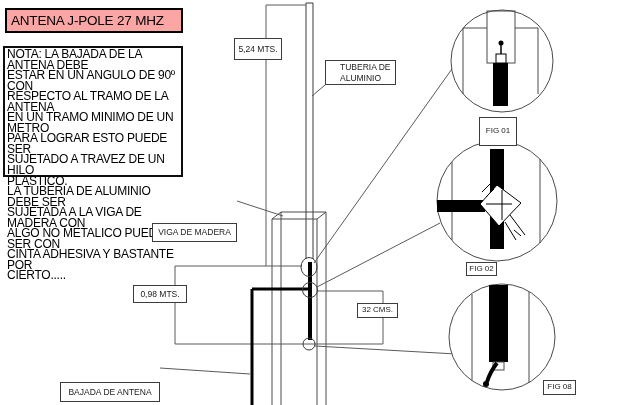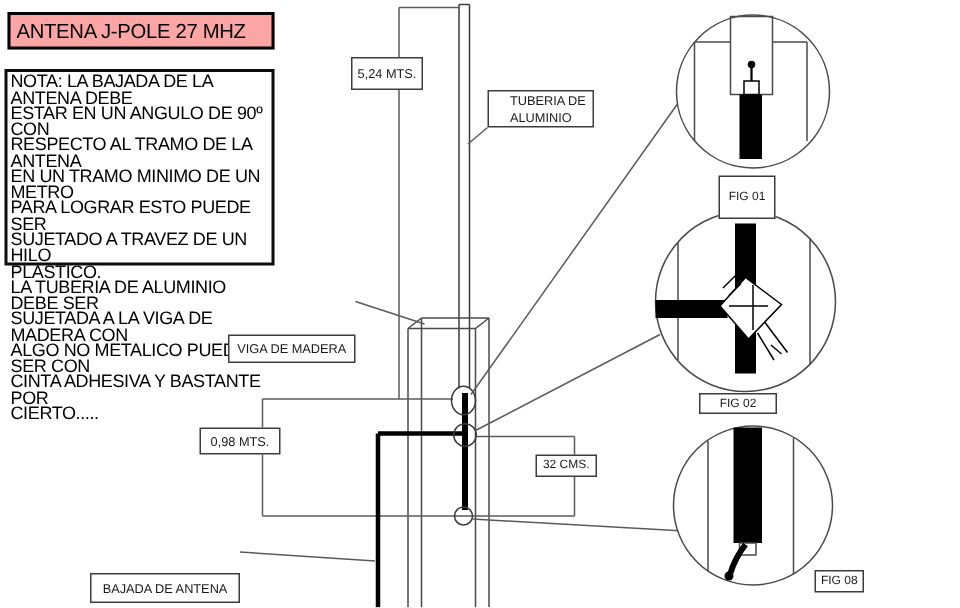--- a/index.html
+++ b/index.html
@@ -157,16 +157,16 @@
   <div class="lbl" style="left:152px;top:190px;width:85px;height:19px;margin-top:33px;">VIGA DE MADERA</div>
 
   <div class="lbl" style="left:133px;top:285px;width:54px;height:18px;">0,98 MTS.</div>
 
   <div class="lbl" style="left:357px;top:303px;width:41px;height:15px;font-size:8px;">32 CMS.</div>
 
   <div class="lbl" style="left:60px;top:358px;width:100px;height:20px;margin-top:24px;">BAJADA DE ANTENA</div>
 
   <div class="lbl" style="left:479px;top:117px;width:38px;height:29px;font-size:8px;">FIG 01</div>
 
-  <div class="lbl" style="left:466px;top:262px;width:52px;height:14px;font-size:8px;">FIG 02</div>
+  <div class="lbl" style="left:466px;top:262px;width:31px;height:14px;font-size:8px;">FIG 02</div>
 
   <div class="lbl" style="left:543px;top:380px;width:33px;height:15px;font-size:8px;">FIG 08</div>
 </div>
 
 </body></html>

